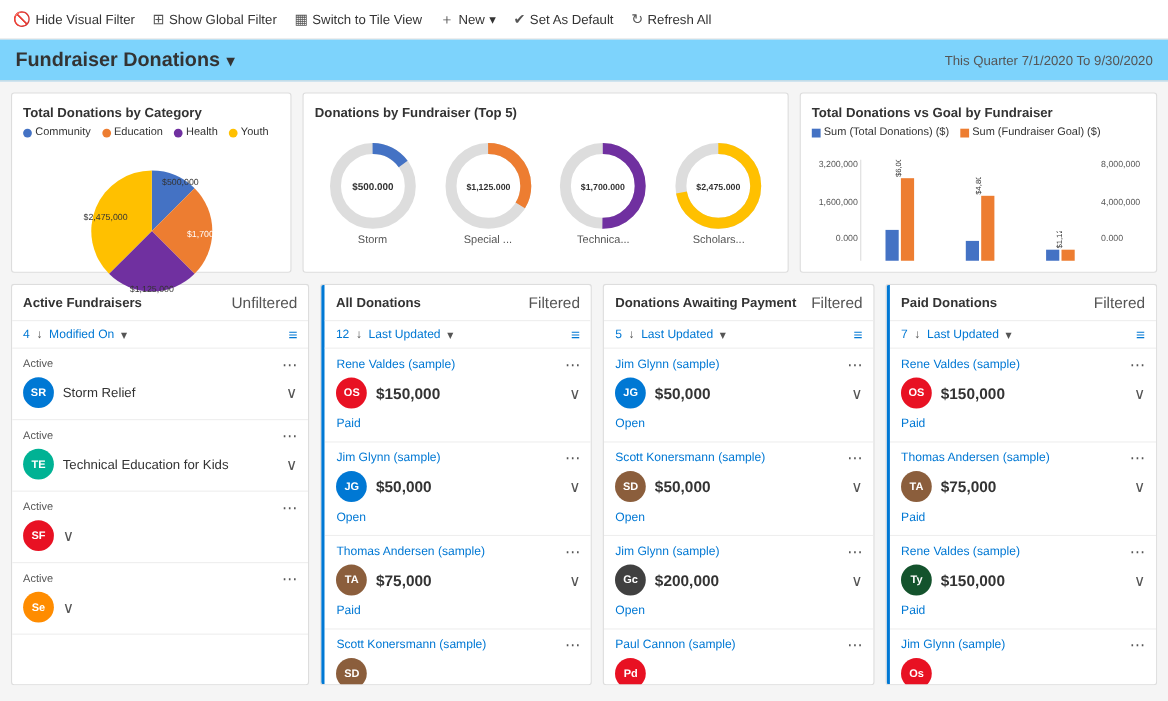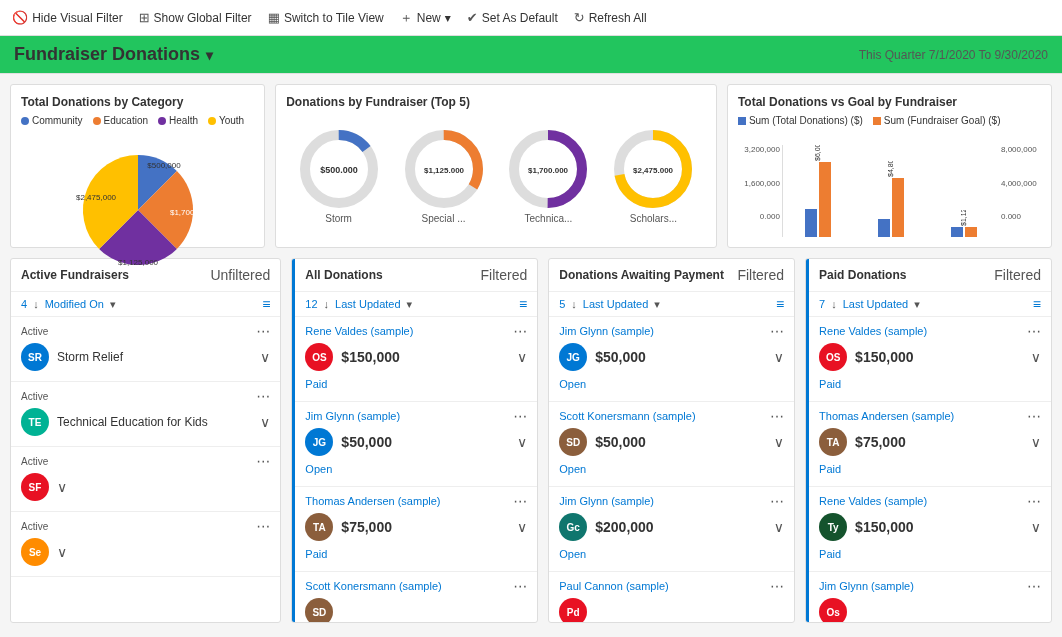--- a/index.html
+++ b/index.html
@@ -13,21 +13,21 @@
     }
     .toolbar-item {
       display: flex; align-items: center; gap: 4px;
       font-size: 12px; color: #333; cursor: pointer; white-space: nowrap;
     }
     .toolbar-item .icon { font-size: 13px; color: #555; }
 
     
     .page-header {
       display: flex; align-items: center; justify-content: space-between;
-      padding: 8px 14px; background: #22c55e; border-bottom: 1px solid #e0e0e0;
+      padding: 8px 14px; background: #7dd3fc; border-bottom: 1px solid #e0e0e0;
     }
     .page-title { font-size: 18px; font-weight: 600; display: flex; align-items: center; gap: 6px; }
     .page-date { font-size: 12px; color: #555; }
 
     
     .main { padding: 10px; display: flex; flex-direction: column; gap: 10px; height: calc(637px - 36px - 42px); }
 
     
     .charts-row { display: flex; gap: 10px; height: 164px; }
     .chart-card {
@@ -471,21 +471,21 @@
               <span class="item-expand">∨</span>
             </div>
             <div class="item-status-row"><span class="item-status open">Open</span></div>
           </div>
           <div class="list-item">
             <div style="display:flex;align-items:center;">
               <span class="item-name">Jim Glynn (sample)</span>
               <span class="item-more">⋯</span>
             </div>
             <div class="item-body">
-              <div class="avatar" style="background:#0f766e;">Gc</div>
+              <div class="avatar" style="background:#404040;">Gc</div>
               <span class="item-amount">$200,000</span>
               <span class="item-expand">∨</span>
             </div>
             <div class="item-status-row"><span class="item-status open">Open</span></div>
           </div>
           <div class="list-item">
             <div style="display:flex;align-items:center;">
               <span class="item-name">Paul Cannon (sample)</span>
               <span class="item-more">⋯</span>
             </div>

